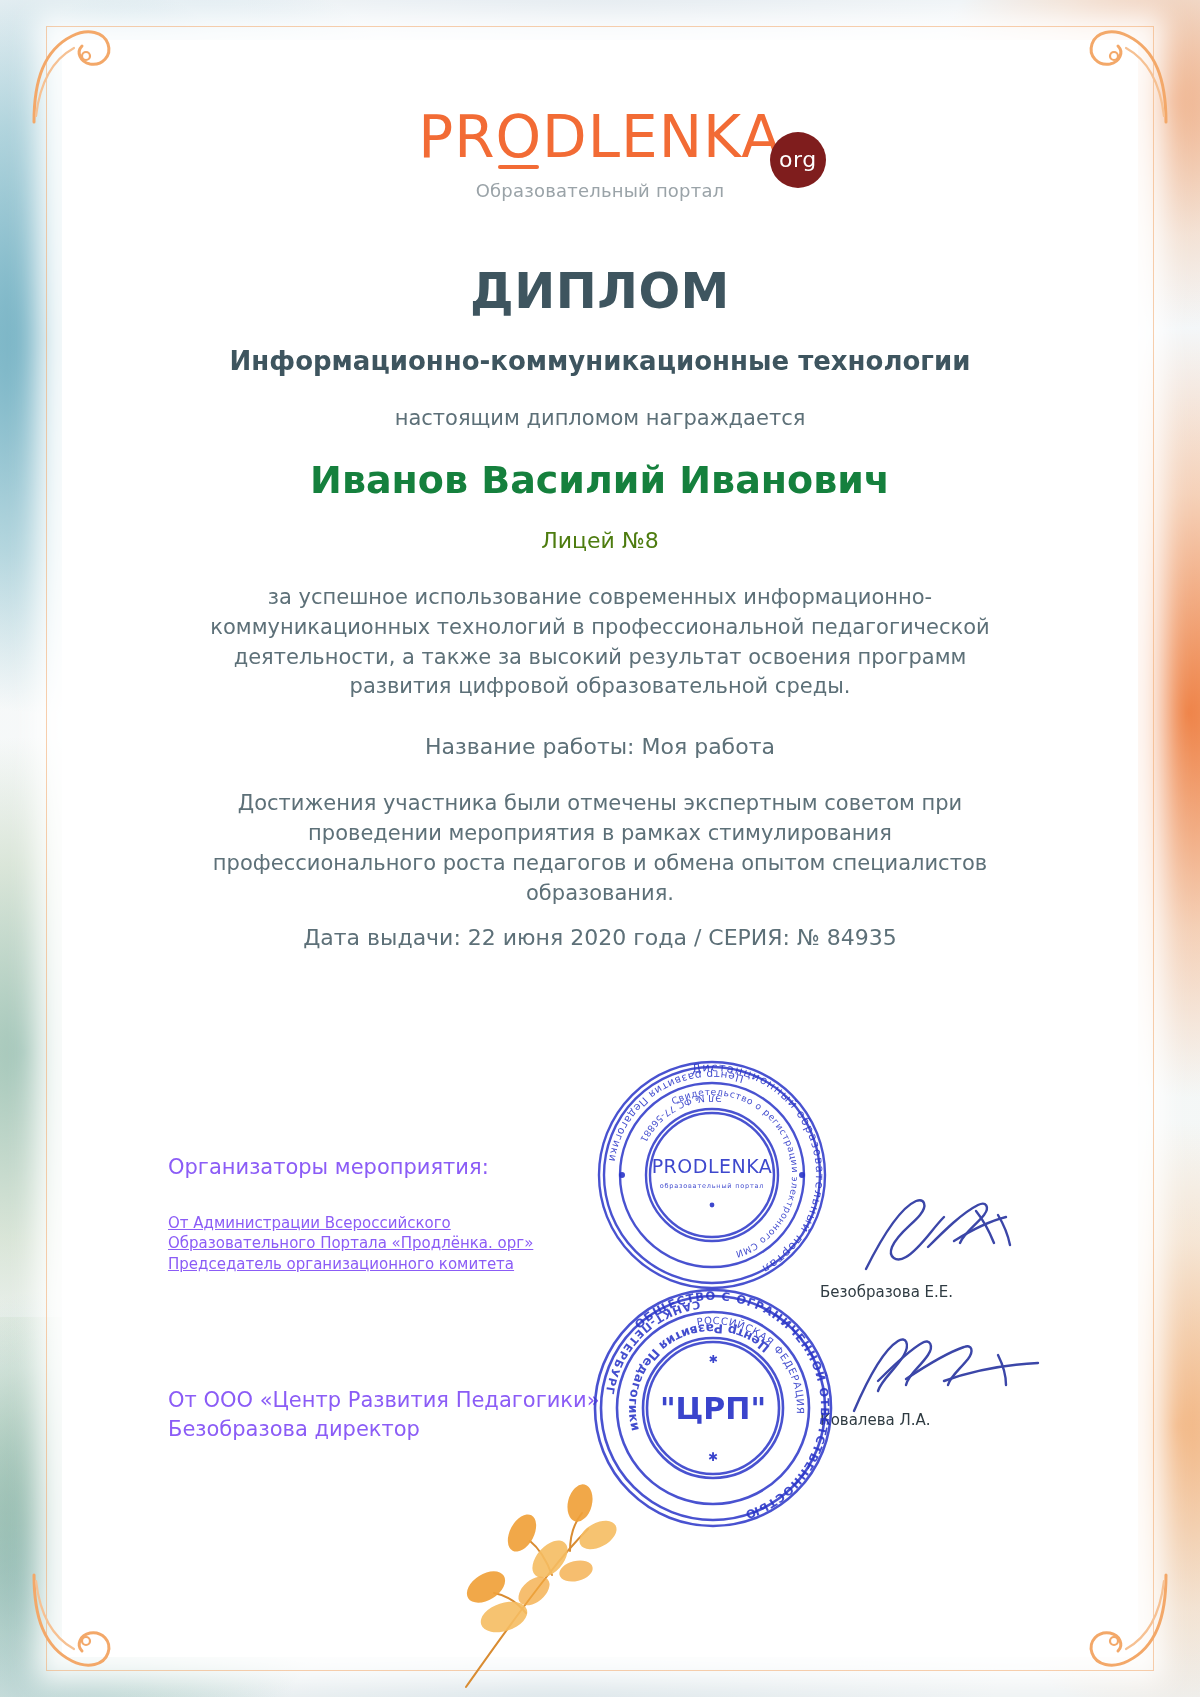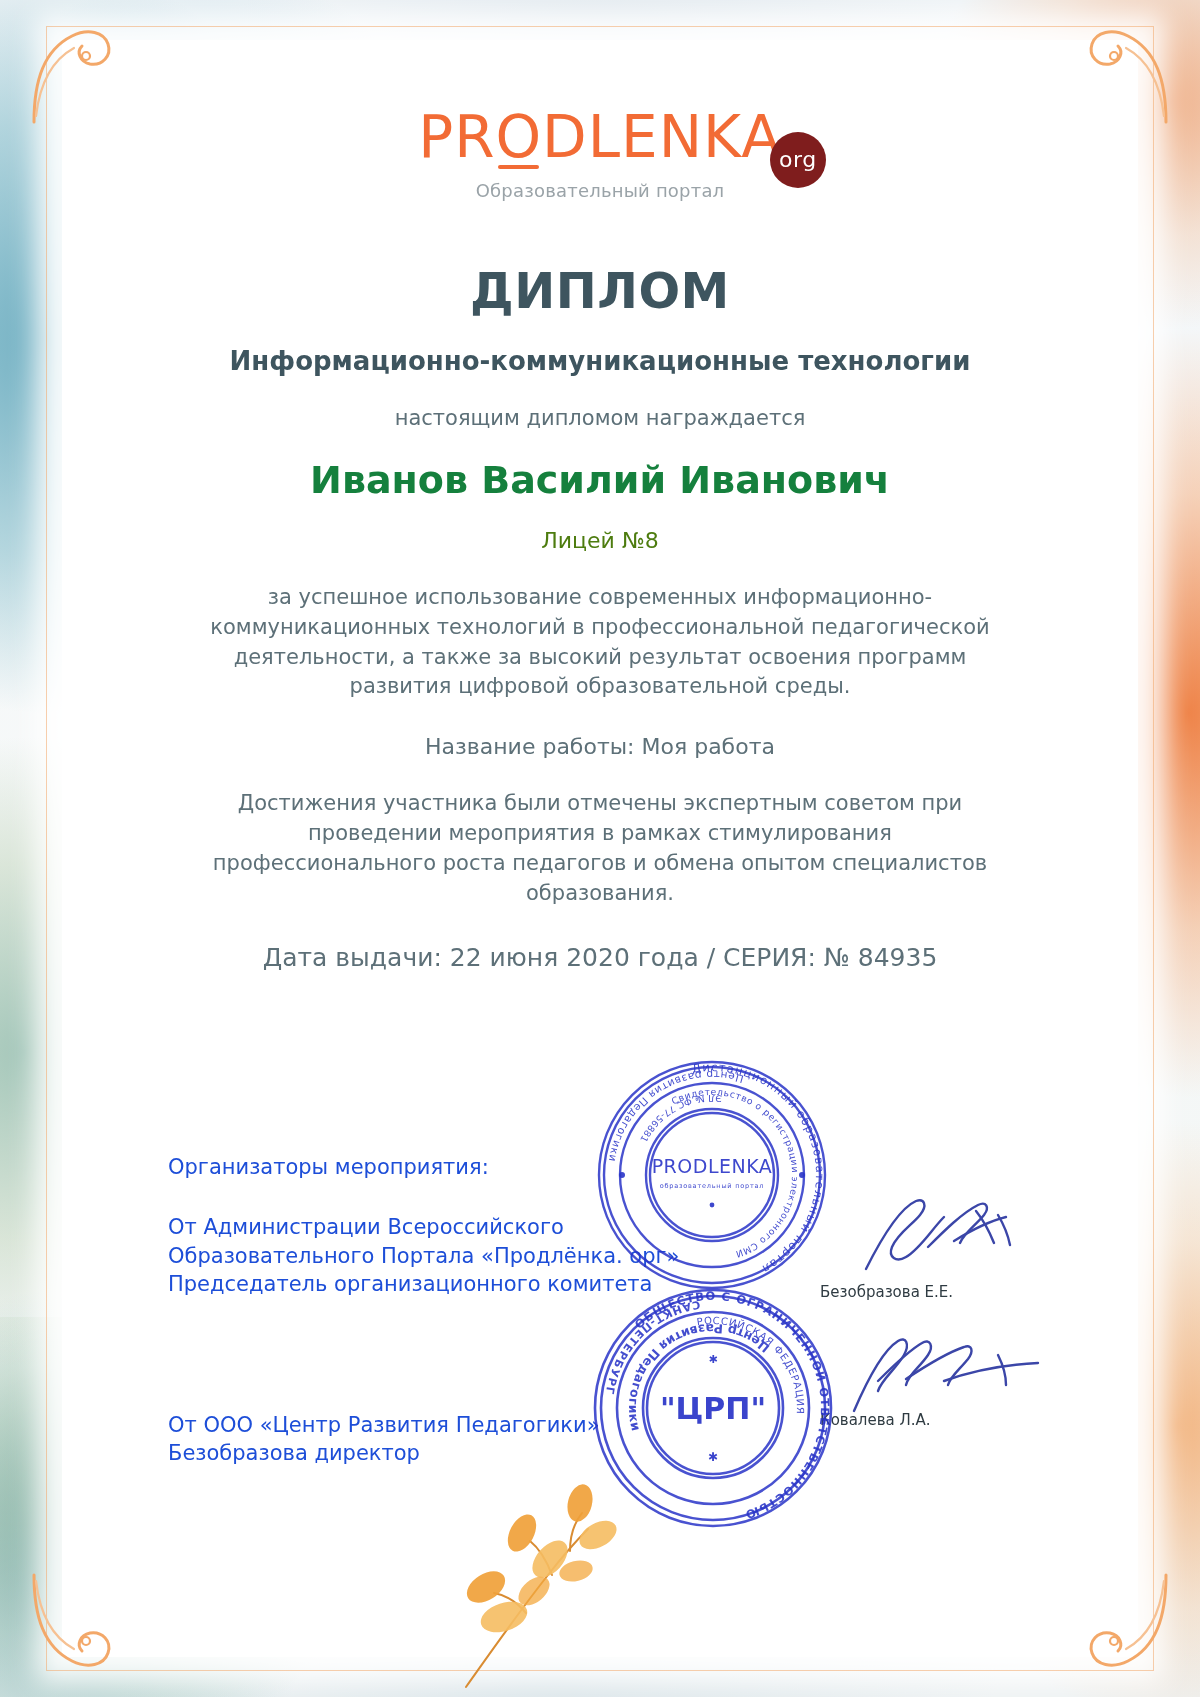--- a/index.html
+++ b/index.html
@@ -144,41 +144,41 @@
     font-size:21px;
     line-height:1.42;
     color:#5d7078;
   }
   .work-title{
     margin-top:32px;
     font-size:22px;
     color:#5d7078;
   }
   .issue-line{
-    margin-top:34px;
-    font-size:25px;
+    margin-top:16px;
+    font-size:22px;
     color:#5d7078;
   }
 
   
   .sig-area{
     position:absolute;
     left:0;right:0;
     top:1155px;
     width:1200px;
     height:420px;
   }
   .sig-text-col{
     position:absolute;left:168px;top:0;width:520px;
     text-align:left;
     font-family:"DejaVu Sans","Liberation Sans",sans-serif;
-    color:#1d4ed8;
+    color:#8b5cf6;
   }
   .organizers-label{font-size:21px;margin-bottom:34px;}
-  .org-block{font-size:21px;line-height:1.36;}
+  .org-block{font-size:15px;line-height:1.36;text-decoration:underline;}
   .org-block-2{margin-top:112px;font-size:21px;line-height:1.36;}
 
   .signer{
     position:absolute;
     font-size:15px;
     color:#2f3b42;
     white-space:nowrap;
   }
   .signer-1{left:820px;top:128px;}
   .signer-2{left:820px;top:256px;}

